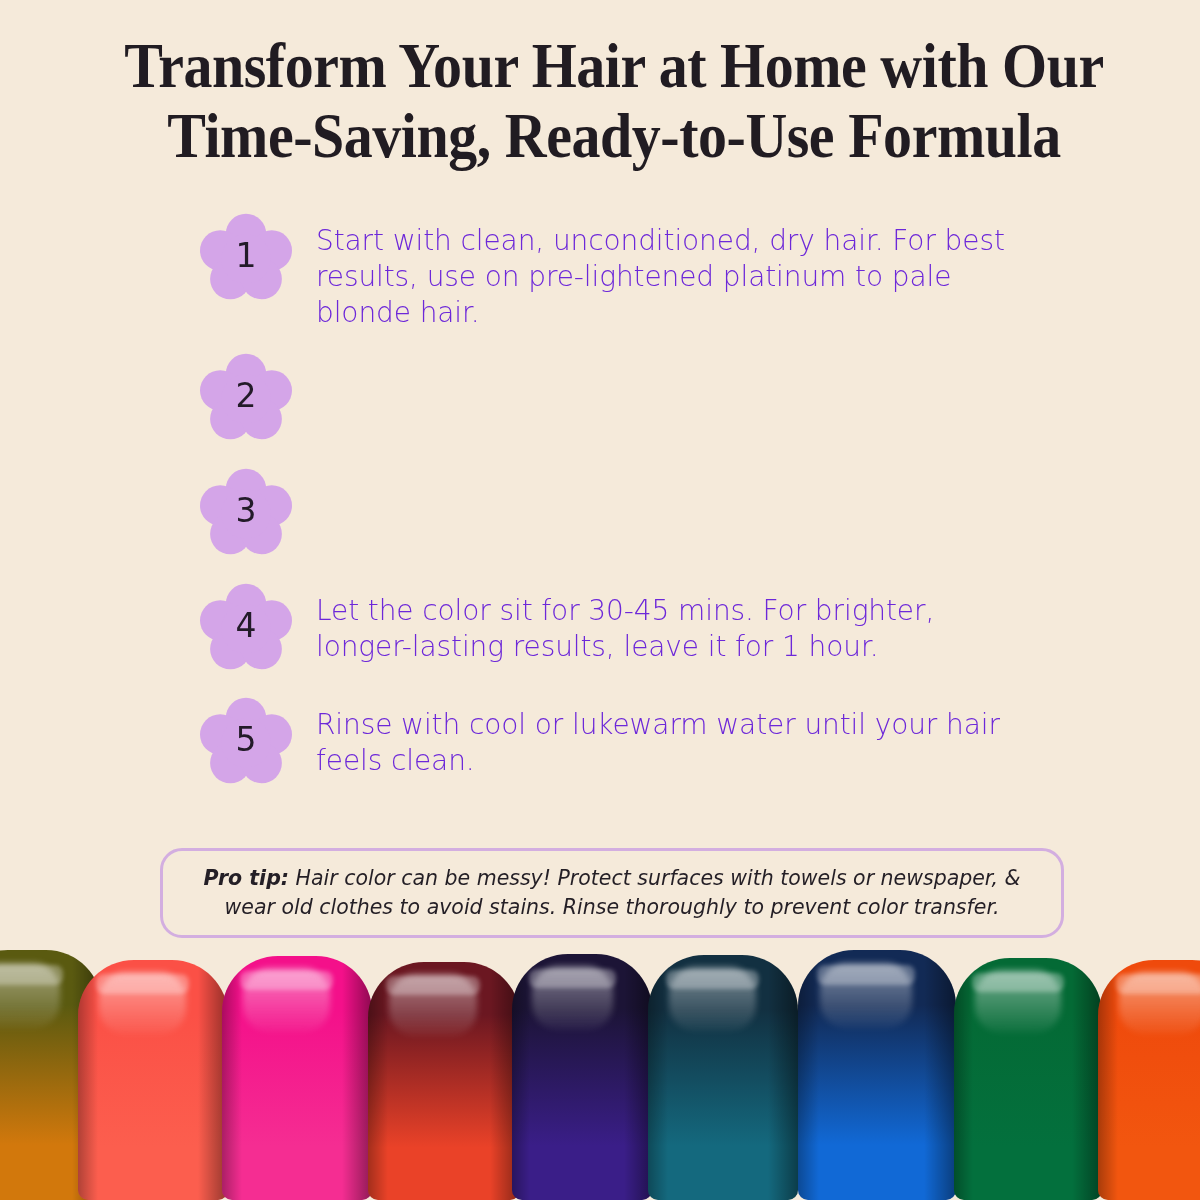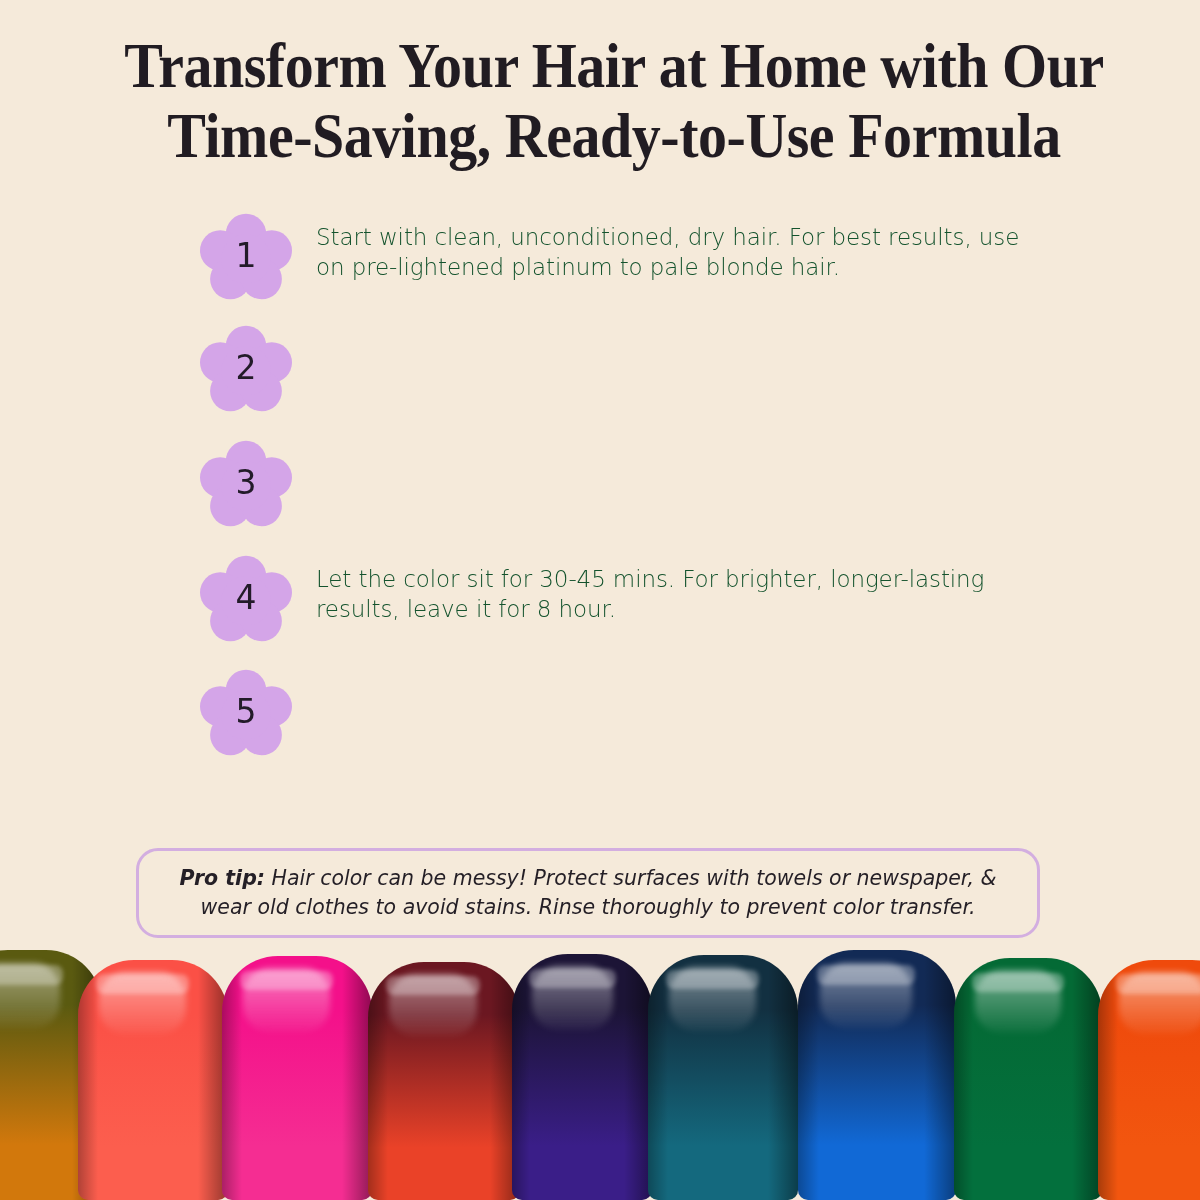--- a/index.html
+++ b/index.html
@@ -66,39 +66,39 @@
     justify-content:center;
     font-family:"DejaVu Sans", sans-serif;
     font-size:33px;
     font-weight:400;
     color:#231B29;
     padding-bottom:3px;
   }
 
   .step-text {
     font-family:"DejaVu Sans", sans-serif;
-    font-size:23px;
+    font-size:28px;
     line-height:1.29;
-    color:#14532d;
+    color:#6d28d9;
     font-weight:350;
     letter-spacing:-0.1px;
     padding-top:6px;
     max-width:720px;
   }
 
   
   .step.s1 { margin-bottom:26px; }
   .step.s2 { margin-bottom:29px; }
   .step.s3 { margin-bottom:29px; }
   .step.s4 { margin-bottom:28px; }
 
   
   .protip {
     position:absolute;
-    left:136px;
+    left:160px;
     top:848px;
     width:904px;
     height:90px;
     border:3px solid #D3AEE0;
     border-radius:22px;
     background:#F5EADA;
     display:flex;
     align-items:center;
     justify-content:center;
     padding:6px 26px;
@@ -232,37 +232,38 @@
           <circle cx="50" cy="25" r="22"></circle>
           <circle cx="22" cy="43" r="22"></circle>
           <circle cx="78" cy="43" r="22"></circle>
           <circle cx="33" cy="74" r="22"></circle>
           <circle cx="67" cy="74" r="22"></circle>
           <circle cx="50" cy="52" r="27"></circle>
         </g>
       </svg>
       <span class="num">4</span>
     </div>
-    <div class="step-text">Let the color sit for 30-45 mins. For brighter, longer-lasting results, leave it for 8 hour.</div>
+    <div class="step-text">Let the color sit for 30-45 mins. For brighter, longer-lasting results, leave it for 1 hour.</div>
   </div>
 
   <div class="step s5">
     <div class="flower">
       <svg viewBox="0 0 100 100" aria-hidden="true">
         <g fill="#D4A5E8">
           <circle cx="50" cy="25" r="22"></circle>
           <circle cx="22" cy="43" r="22"></circle>
           <circle cx="78" cy="43" r="22"></circle>
           <circle cx="33" cy="74" r="22"></circle>
           <circle cx="67" cy="74" r="22"></circle>
           <circle cx="50" cy="52" r="27"></circle>
         </g>
       </svg>
       <span class="num">5</span>
     </div>
+    <div class="step-text">Rinse with cool or lukewarm water until your hair feels clean.</div>
   </div>
 
 </div>
 
 <div class="protip">
   <div class="protip-text">
     <b>Pro tip:</b>
     <span> Hair color can be messy! Protect surfaces with towels or newspaper, &amp; wear old clothes to avoid stains. Rinse thoroughly to prevent color transfer.</span>
   </div>
 </div>

